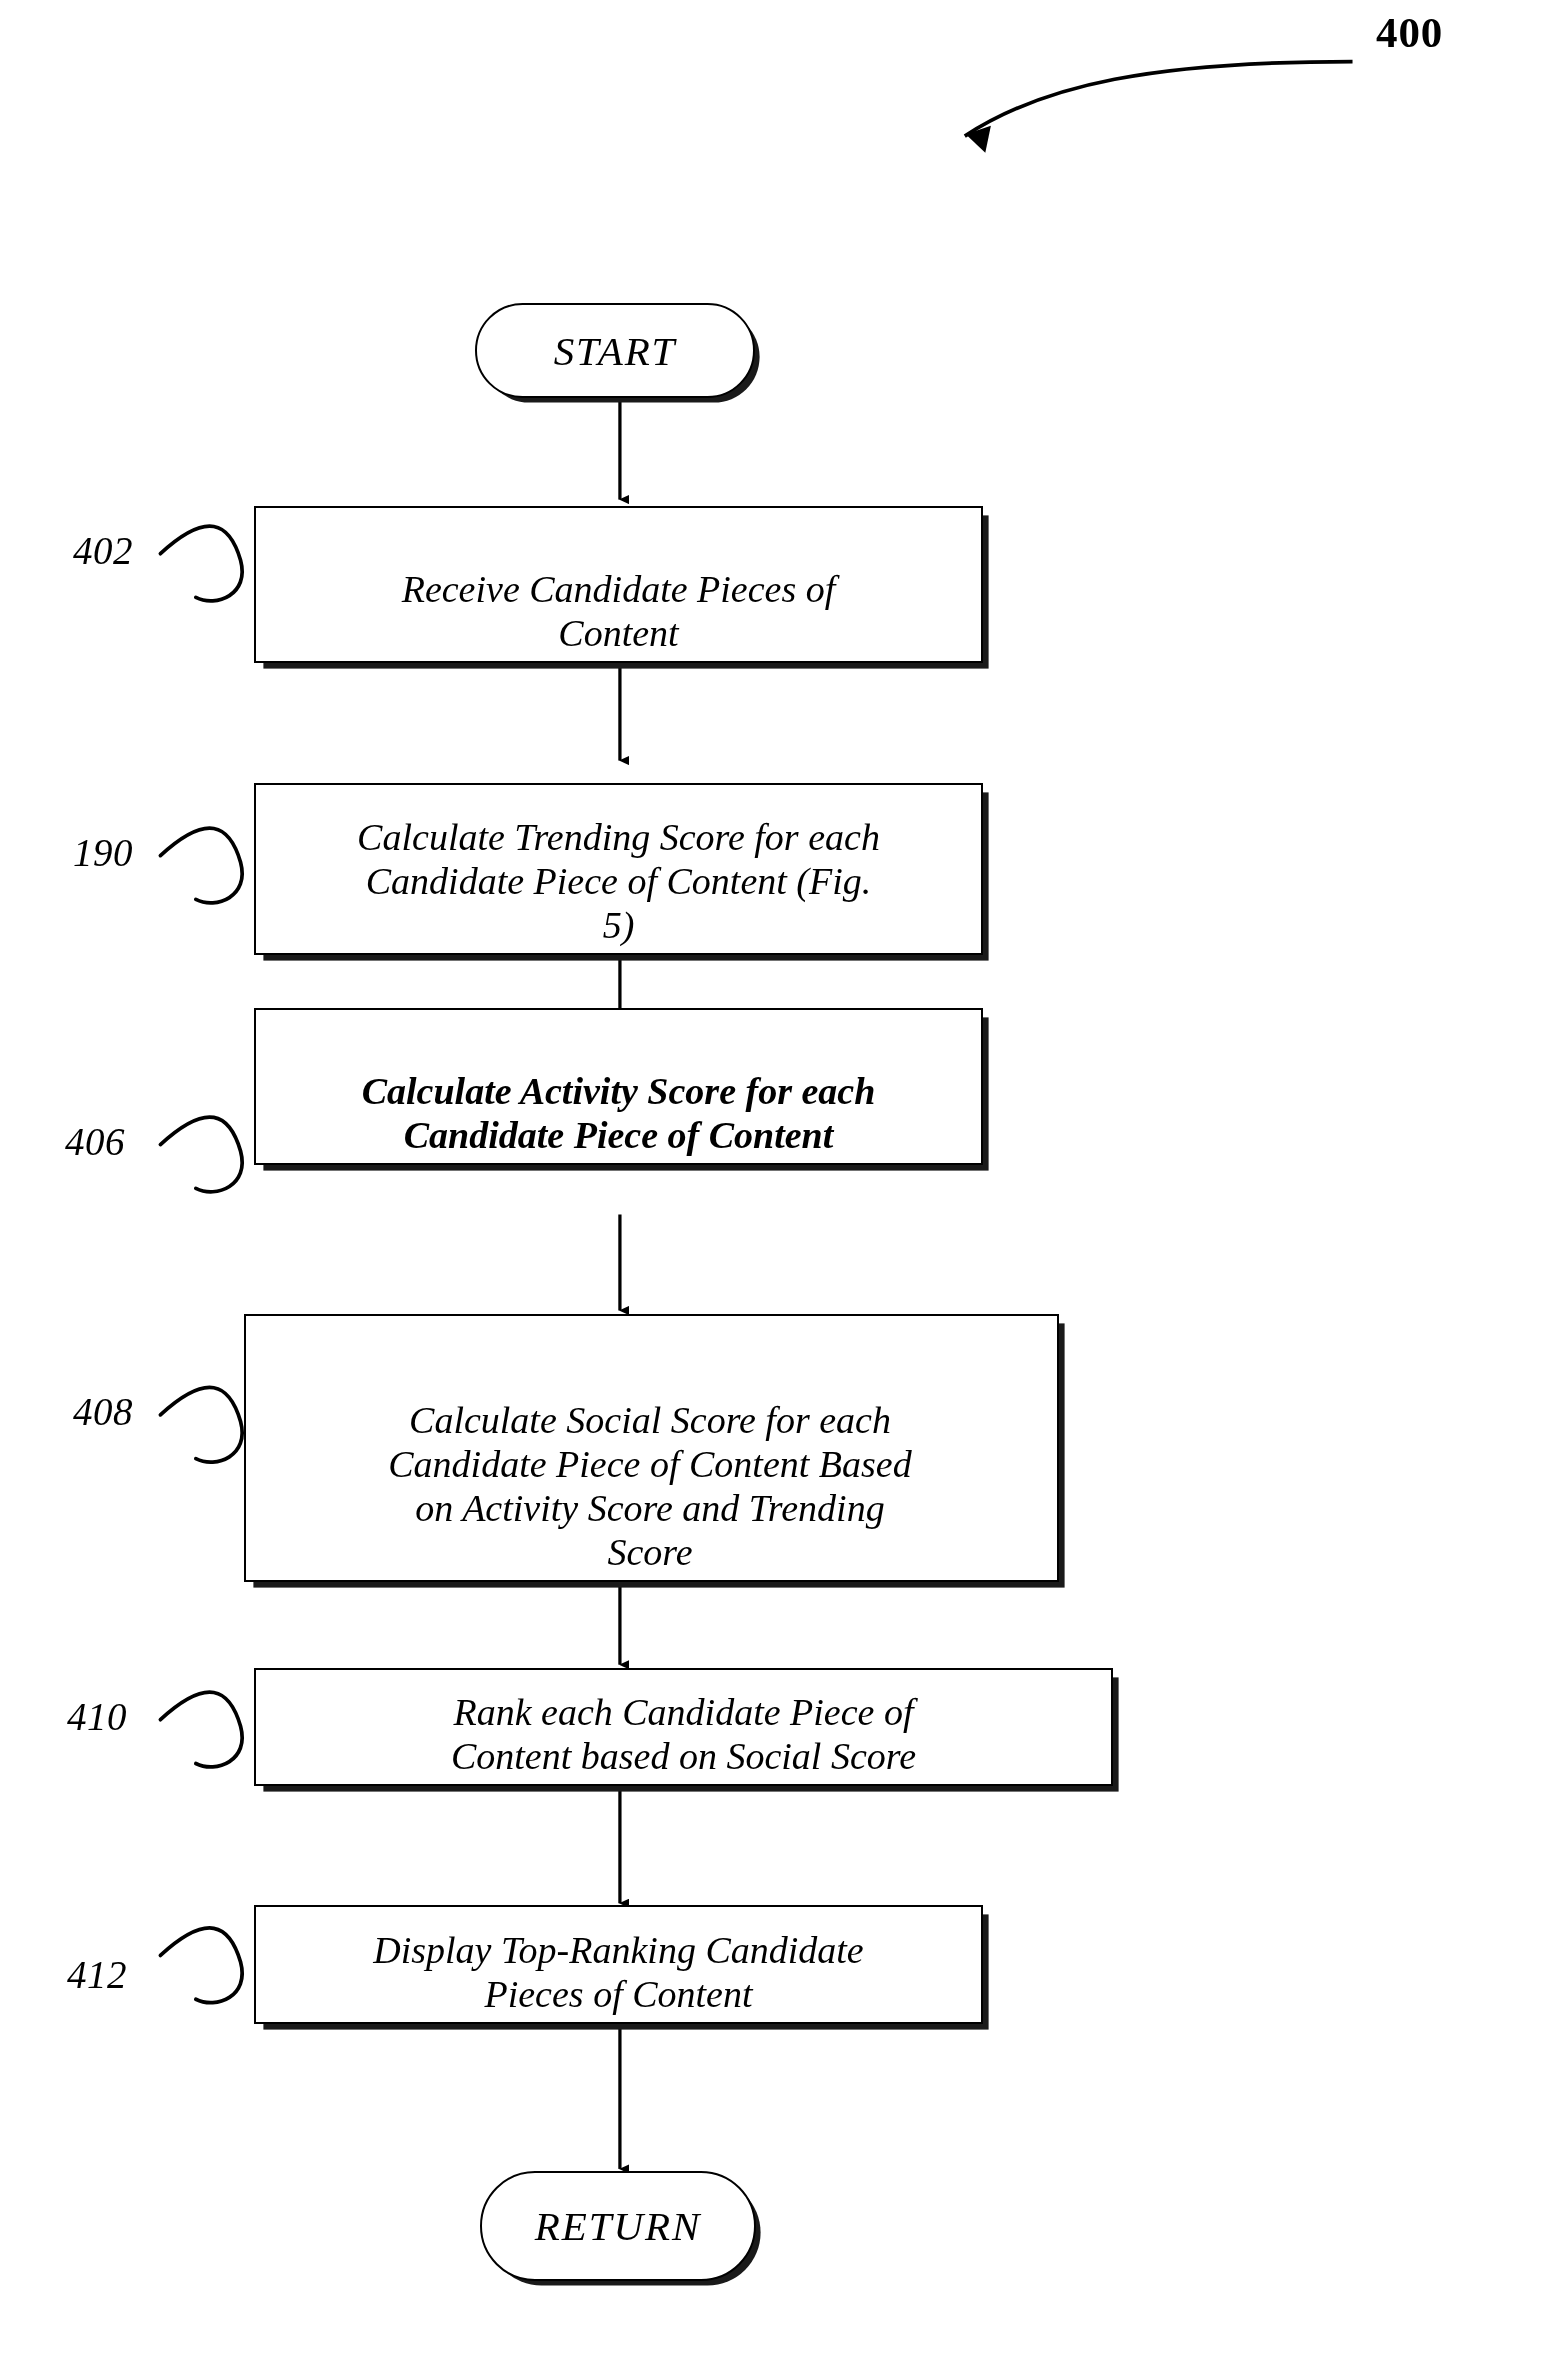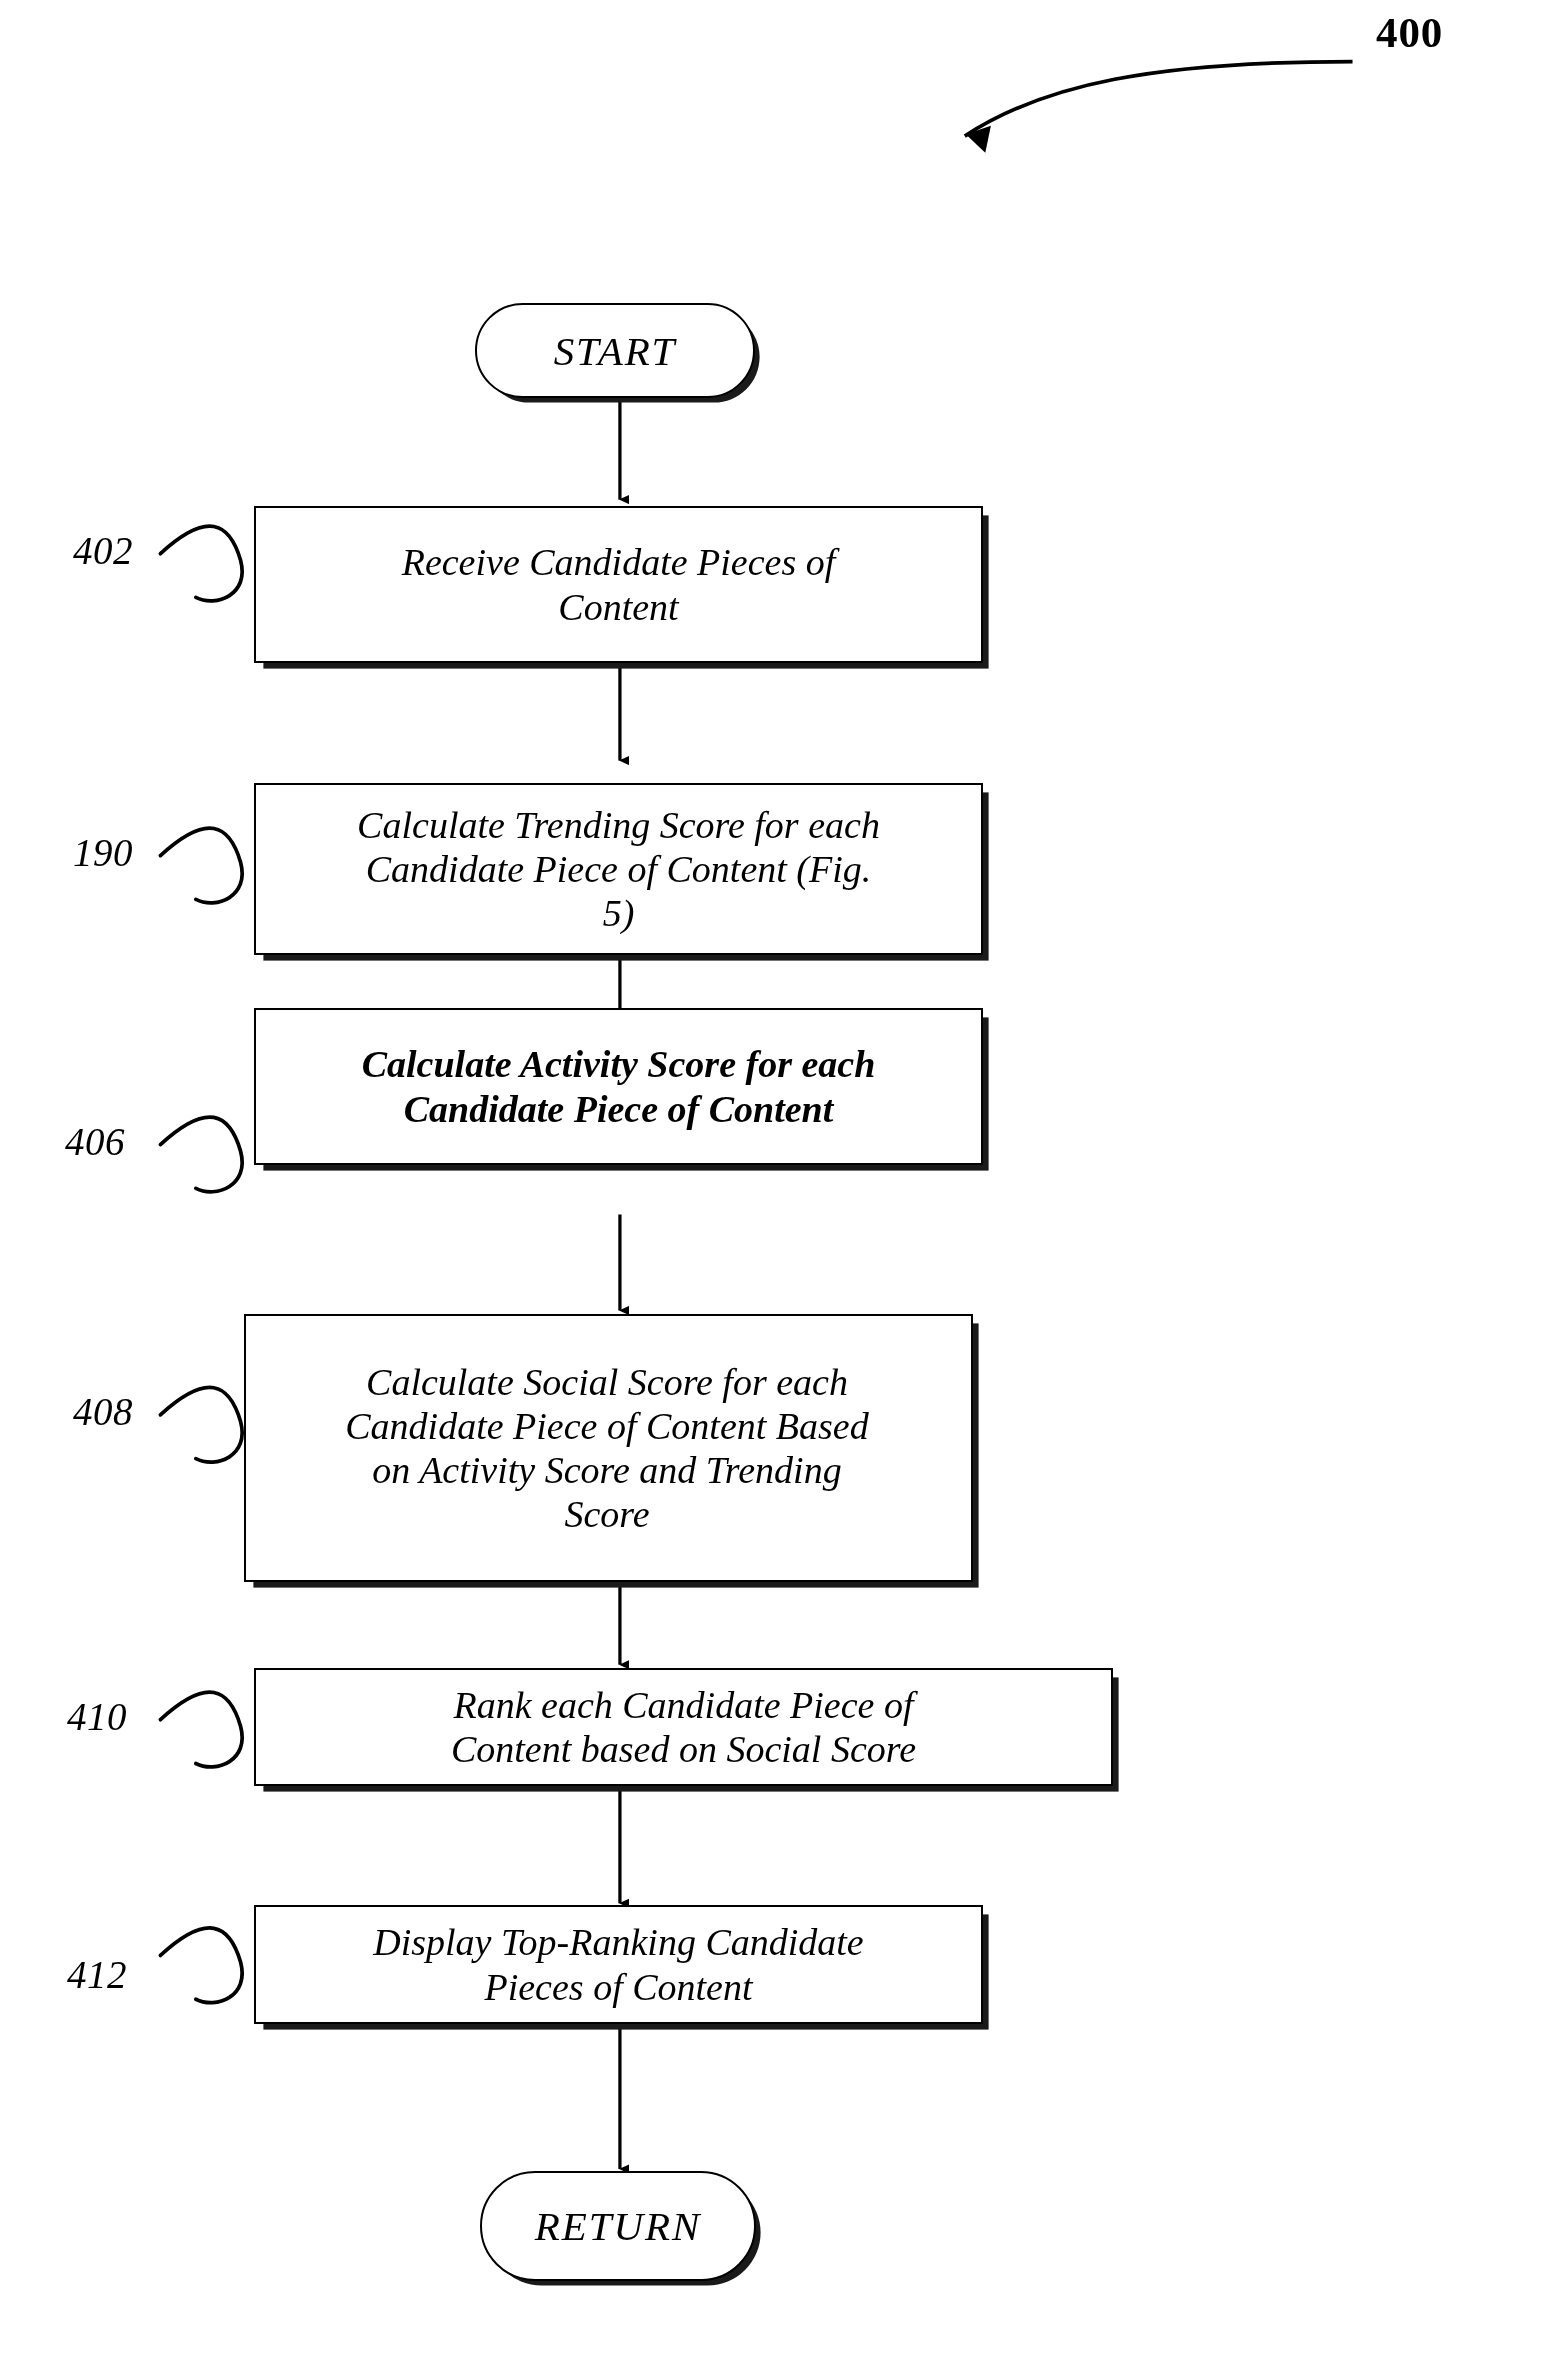--- a/index.html
+++ b/index.html
@@ -60,21 +60,21 @@
     white-space: nowrap;
   }
 
   
   .process-box {
     position: absolute;
     box-sizing: border-box;
     border: 2.8px solid #000;
     background: #ffffff;
     display: flex;
-    align-items: center;
+    align-items: flex-end;
     justify-content: center;
     padding: 5.6px 13px;
     box-shadow: 7.5px 7.5px 0 -1.9px #1a1a1a;
   }
   .process-box .box-text {
     font-style: italic;
     font-size: 38px;
     line-height: 1.16;
     text-align: center;
     white-space: pre-line;
@@ -143,21 +143,21 @@
 5)</span>
   </div>
 
   <div class="ref-num" style="left:65px; top:1119px;">406</div>
   <div class="process-box" style="left:254px; top:1008px; width:729px; height:157px;font-weight:bold;">
     <span class="box-text">Calculate Activity Score for each
 Candidate Piece of Content</span>
   </div>
 
   <div class="ref-num" style="left:73px; top:1389px;">408</div>
-  <div class="process-box" style="left:244px; top:1314px; width:729px; height:268px;padding-left:10px;">
+  <div class="process-box" style="left:244px; top:1314px; width:815px; height:268px;padding-left:10px;">
     <span class="box-text">Calculate Social Score for each
 Candidate Piece of Content Based
 on Activity Score and Trending
 Score</span>
   </div>
 
   <div class="ref-num" style="left:67px; top:1694px;">410</div>
   <div class="process-box" style="left:254px; top:1668px; width:859px; height:118px;">
     <span class="box-text">Rank each Candidate Piece of
 Content based on Social Score</span>

